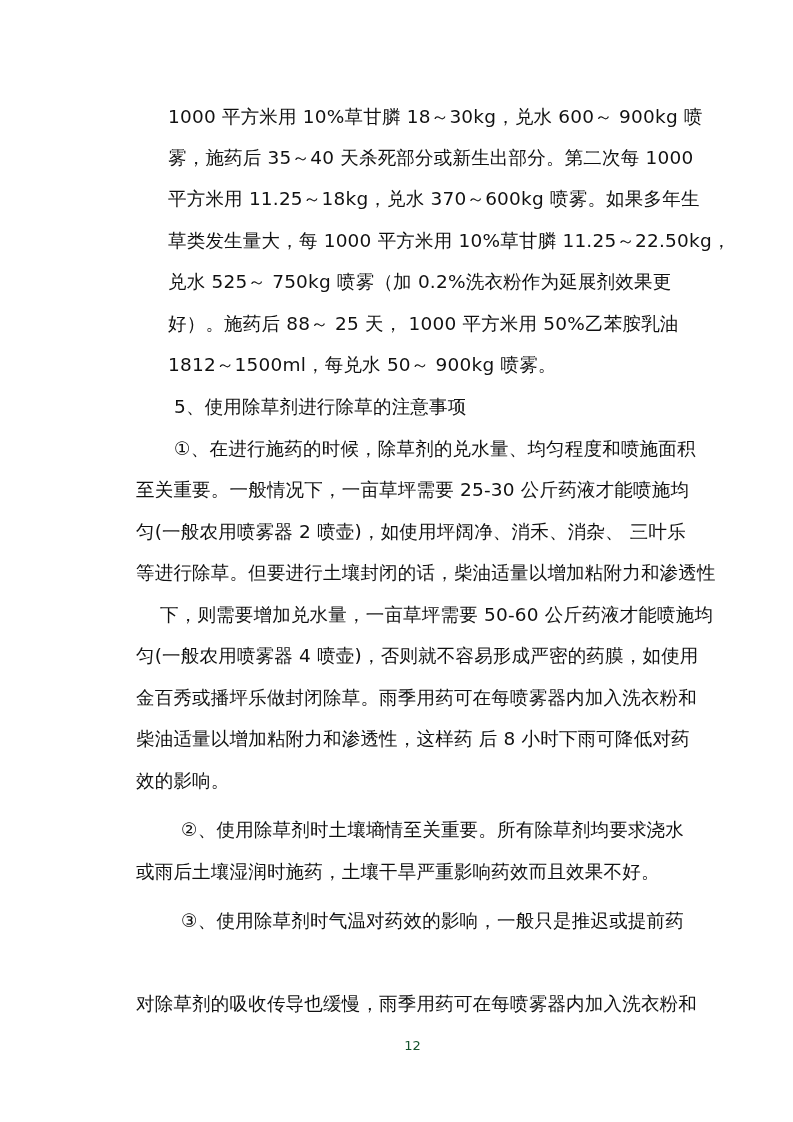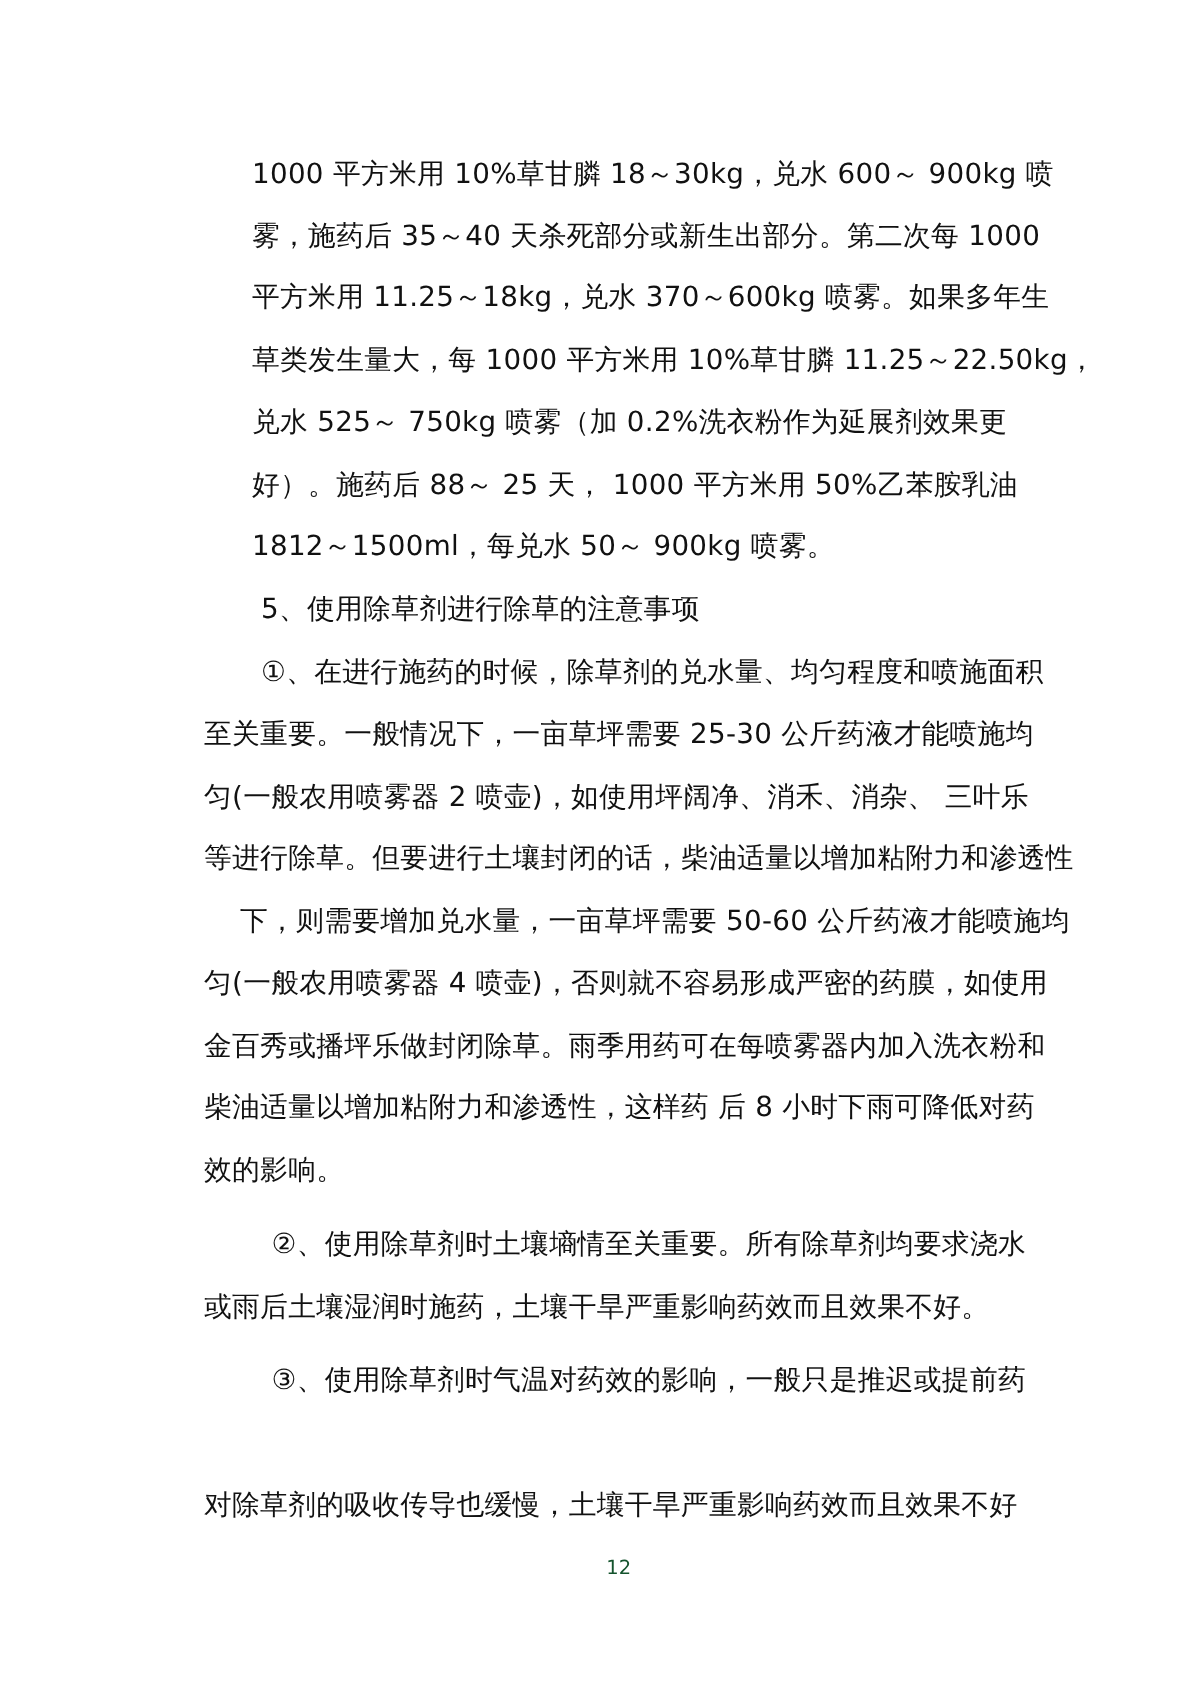--- a/index.html
+++ b/index.html
@@ -58,16 +58,16 @@
   <div class="line" style="left:120px; top:520px;">匀(一般农用喷雾器  2  喷壶)，如使用坪阔净、消禾、消杂、  三叶乐</div>
   <div class="line" style="left:120px; top:561px;">等进行除草。但要进行土壤封闭的话，柴油适量以增加粘附力和渗透性</div>
   <div class="line" style="left:120px; top:603px;margin-left:24px;">下，则需要增加兑水量，一亩草坪需要  50-60  公斤药液才能喷施均</div>
   <div class="line" style="left:120px; top:644px;">匀(一般农用喷雾器 4  喷壶)，否则就不容易形成严密的药膜，如使用</div>
   <div class="line" style="left:120px; top:686px;">金百秀或播坪乐做封闭除草。雨季用药可在每喷雾器内加入洗衣粉和</div>
   <div class="line" style="left:120px; top:727px;">柴油适量以增加粘附力和渗透性，这样药  后  8  小时下雨可降低对药</div>
   <div class="line" style="left:120px; top:769px;">效的影响。</div>
   <div class="line" style="left:165px; top:818px;">②、使用除草剂时土壤墒情至关重要。所有除草剂均要求浇水</div>
   <div class="line" style="left:120px; top:860px;">或雨后土壤湿润时施药，土壤干旱严重影响药效而且效果不好。</div>
   <div class="line" style="left:165px; top:909px;">③、使用除草剂时气温对药效的影响，一般只是推迟或提前药</div>
-  <div class="line" style="left:120px; top:992px;">对除草剂的吸收传导也缓慢，土壤干旱严重影响药效而且效果不好</div>
+  <div class="line" style="left:120px; top:992px;">对除草剂的吸收传导也缓慢，雨季用药可在每喷雾器内加入洗衣粉和</div>
 
   <div class="page-number">12</div>
 </div>
 
 </body></html>

